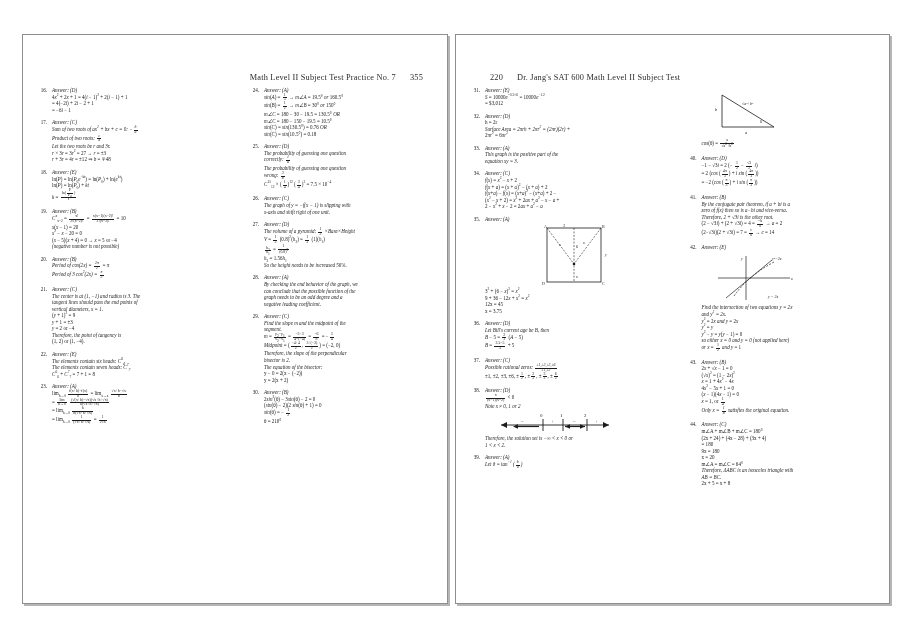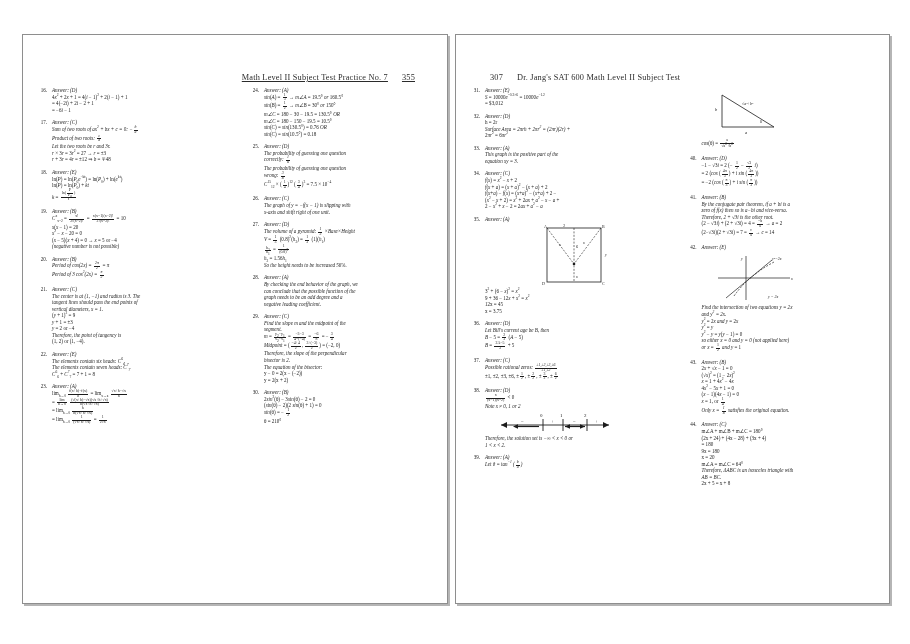--- a/index.html
+++ b/index.html
@@ -21,21 +21,21 @@
   .page.left{left:22px;width:424px;}
   .page.right{left:455px;width:433px;}
 
   
   .runhead{
     position:absolute;top:26px;width:100%;
     font-size:8.3px;letter-spacing:.2px;color:#2b2b2b;
     white-space:nowrap;
   }
   .runhead .rh-inner{display:flex;gap:14px;align-items:baseline;}
-  .rh-left{left:0;text-decoration:underline;}
+  .rh-left{left:8px;}
   .rh-left .rh-inner{justify-content:flex-end;padding-right:32px;}
   .rh-right .rh-inner{justify-content:flex-start;padding-left:34px;}
   .folio{font-size:8.3px;margin-top:12px;}
 
   
   .cols{
     position:absolute;top:52px;left:0;right:0;bottom:8px;
     display:flex;
   }
   .col{
@@ -267,21 +267,21 @@
         </div>
 
       </div>
     </div>
   </div>
 
   <div class="page right">
 
     <div class="runhead rh-right">
       <div class="rh-inner">
-        <span class="folio">307</span>
+        <span class="folio">220</span>
         <span>Dr. Jang's SAT 600 Math Level II Subject Test</span>
       </div>
     </div>
 
     <div class="cols">
 
       <div class="col">
 
         <div class="item">
           <div class="num">31.</div>

